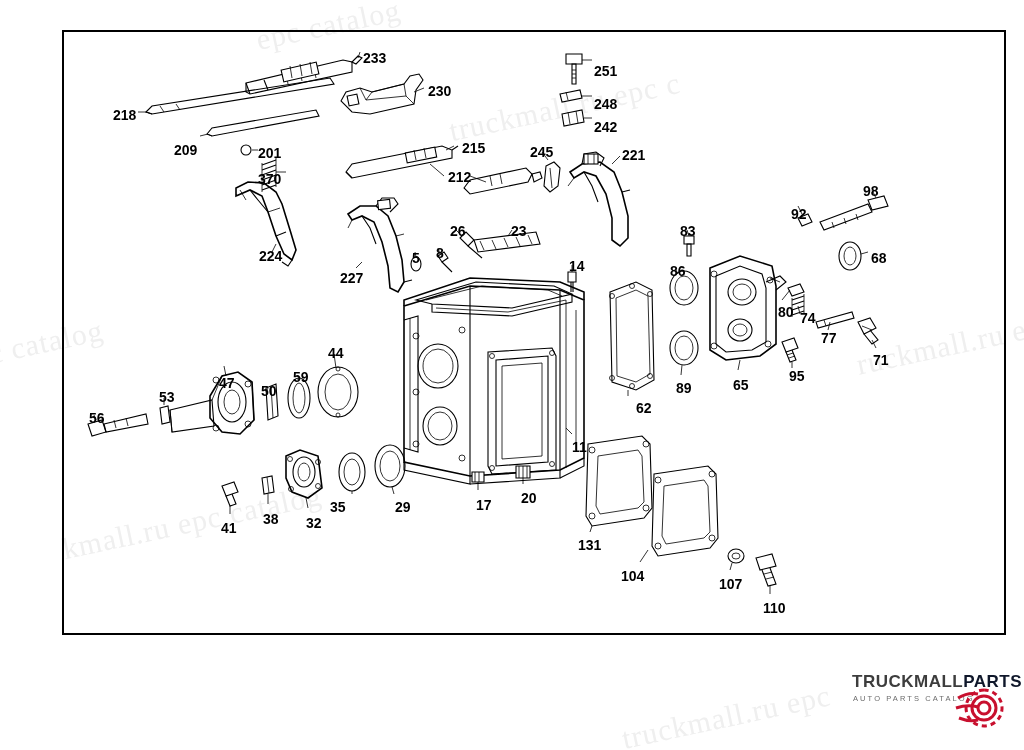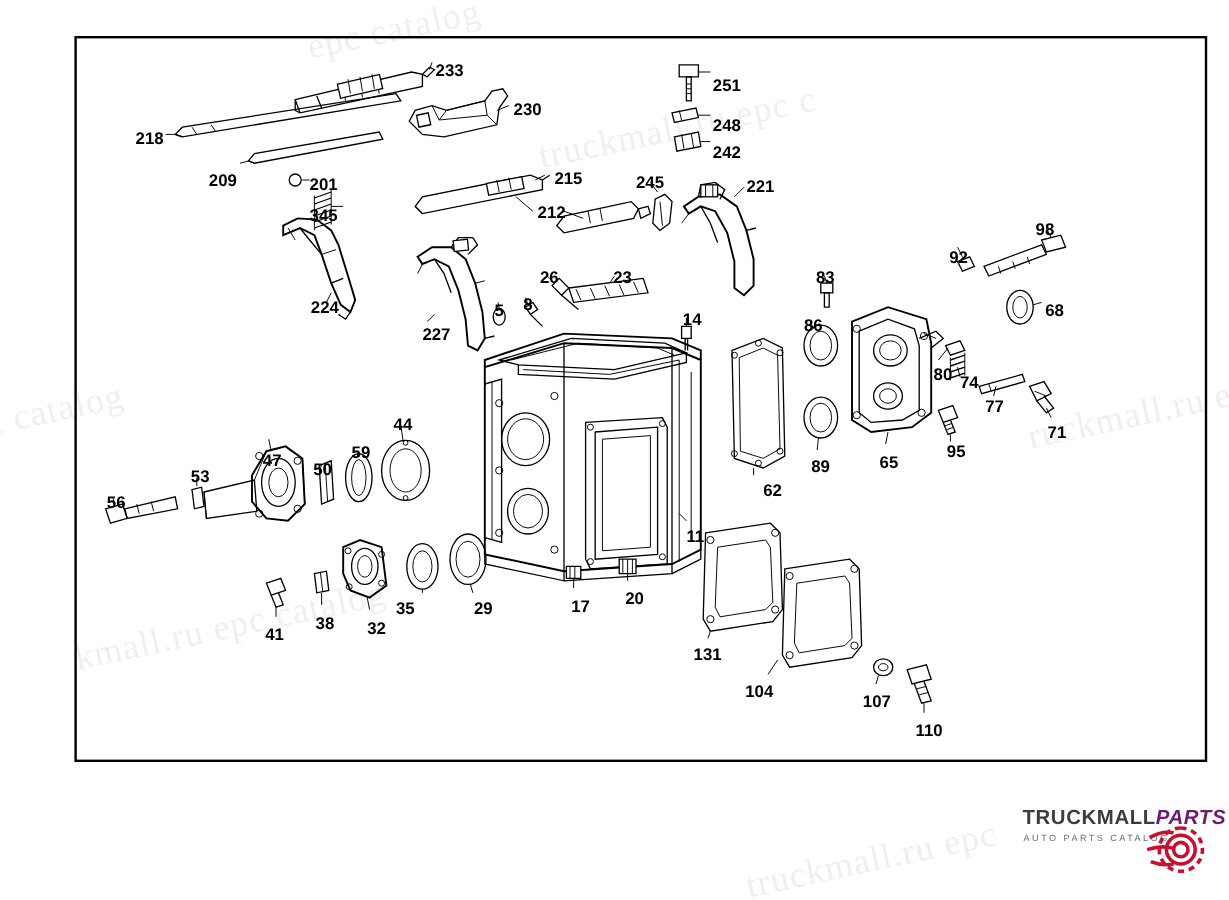--- a/index.html
+++ b/index.html
@@ -80,21 +80,21 @@
   }
   .logo .txt {
     position: absolute;
     left: 0; top: 0;
     font-family: "Liberation Sans", sans-serif;
     font-size: 17px;
     font-weight: bold;
     letter-spacing: 0.5px;
     color: #3d3d3d;
   }
-  .logo .txt .red { color: #701a75; font-style: italic; }
+  .logo .txt .red { color: #0f172a; }
   .logo .sub {
     position: absolute;
     left: 1px; top: 22px;
     font-size: 7.5px;
     letter-spacing: 2.1px;
     color: #6b6b6b;
     font-family: "Liberation Sans", sans-serif;
   }
   .logo .gear {
     position: absolute;
@@ -525,34 +525,34 @@
   <div class="lbl" style="left:594px; top:64px;">251</div>
   <div class="lbl" style="left:428px; top:84px;">230</div>
   <div class="lbl" style="left:594px; top:97px;">248</div>
   <div class="lbl" style="left:113px; top:108px;">218</div>
   <div class="lbl" style="left:594px; top:120px;">242</div>
   <div class="lbl" style="left:174px; top:143px;">209</div>
   <div class="lbl" style="left:258px; top:146px;">201</div>
   <div class="lbl" style="left:462px; top:141px;">215</div>
   <div class="lbl" style="left:530px; top:145px;">245</div>
   <div class="lbl" style="left:622px; top:148px;">221</div>
-  <div class="lbl" style="left:258px; top:172px;">345</div>
+  <div class="lbl" style="left:258px; top:172px;">370</div>
   <div class="lbl" style="left:448px; top:170px;">212</div>
   <div class="lbl" style="left:863px; top:184px;">98</div>
   <div class="lbl" style="left:791px; top:207px;">92</div>
   <div class="lbl" style="left:680px; top:224px;">83</div>
   <div class="lbl" style="left:450px; top:224px;">26</div>
   <div class="lbl" style="left:511px; top:224px;">23</div>
   <div class="lbl" style="left:259px; top:249px;">224</div>
   <div class="lbl" style="left:412px; top:251px;">5</div>
   <div class="lbl" style="left:436px; top:246px;">8</div>
   <div class="lbl" style="left:871px; top:251px;">68</div>
   <div class="lbl" style="left:670px; top:264px;">86</div>
   <div class="lbl" style="left:569px; top:259px;">14</div>
-  <div class="lbl" style="left:352px; top:271px;text-align:right;">227</div>
+  <div class="lbl" style="left:340px; top:271px;text-align:right;">227</div>
   <div class="lbl" style="left:778px; top:305px;">80</div>
   <div class="lbl" style="left:800px; top:311px;">74</div>
   <div class="lbl" style="left:821px; top:331px;">77</div>
   <div class="lbl" style="left:873px; top:353px;">71</div>
   <div class="lbl" style="left:328px; top:346px;">44</div>
   <div class="lbl" style="left:789px; top:369px;text-align:center;">95</div>
   <div class="lbl" style="left:733px; top:378px;">65</div>
   <div class="lbl" style="left:676px; top:381px;">89</div>
   <div class="lbl" style="left:219px; top:376px;">47</div>
   <div class="lbl" style="left:293px; top:370px;">59</div>

